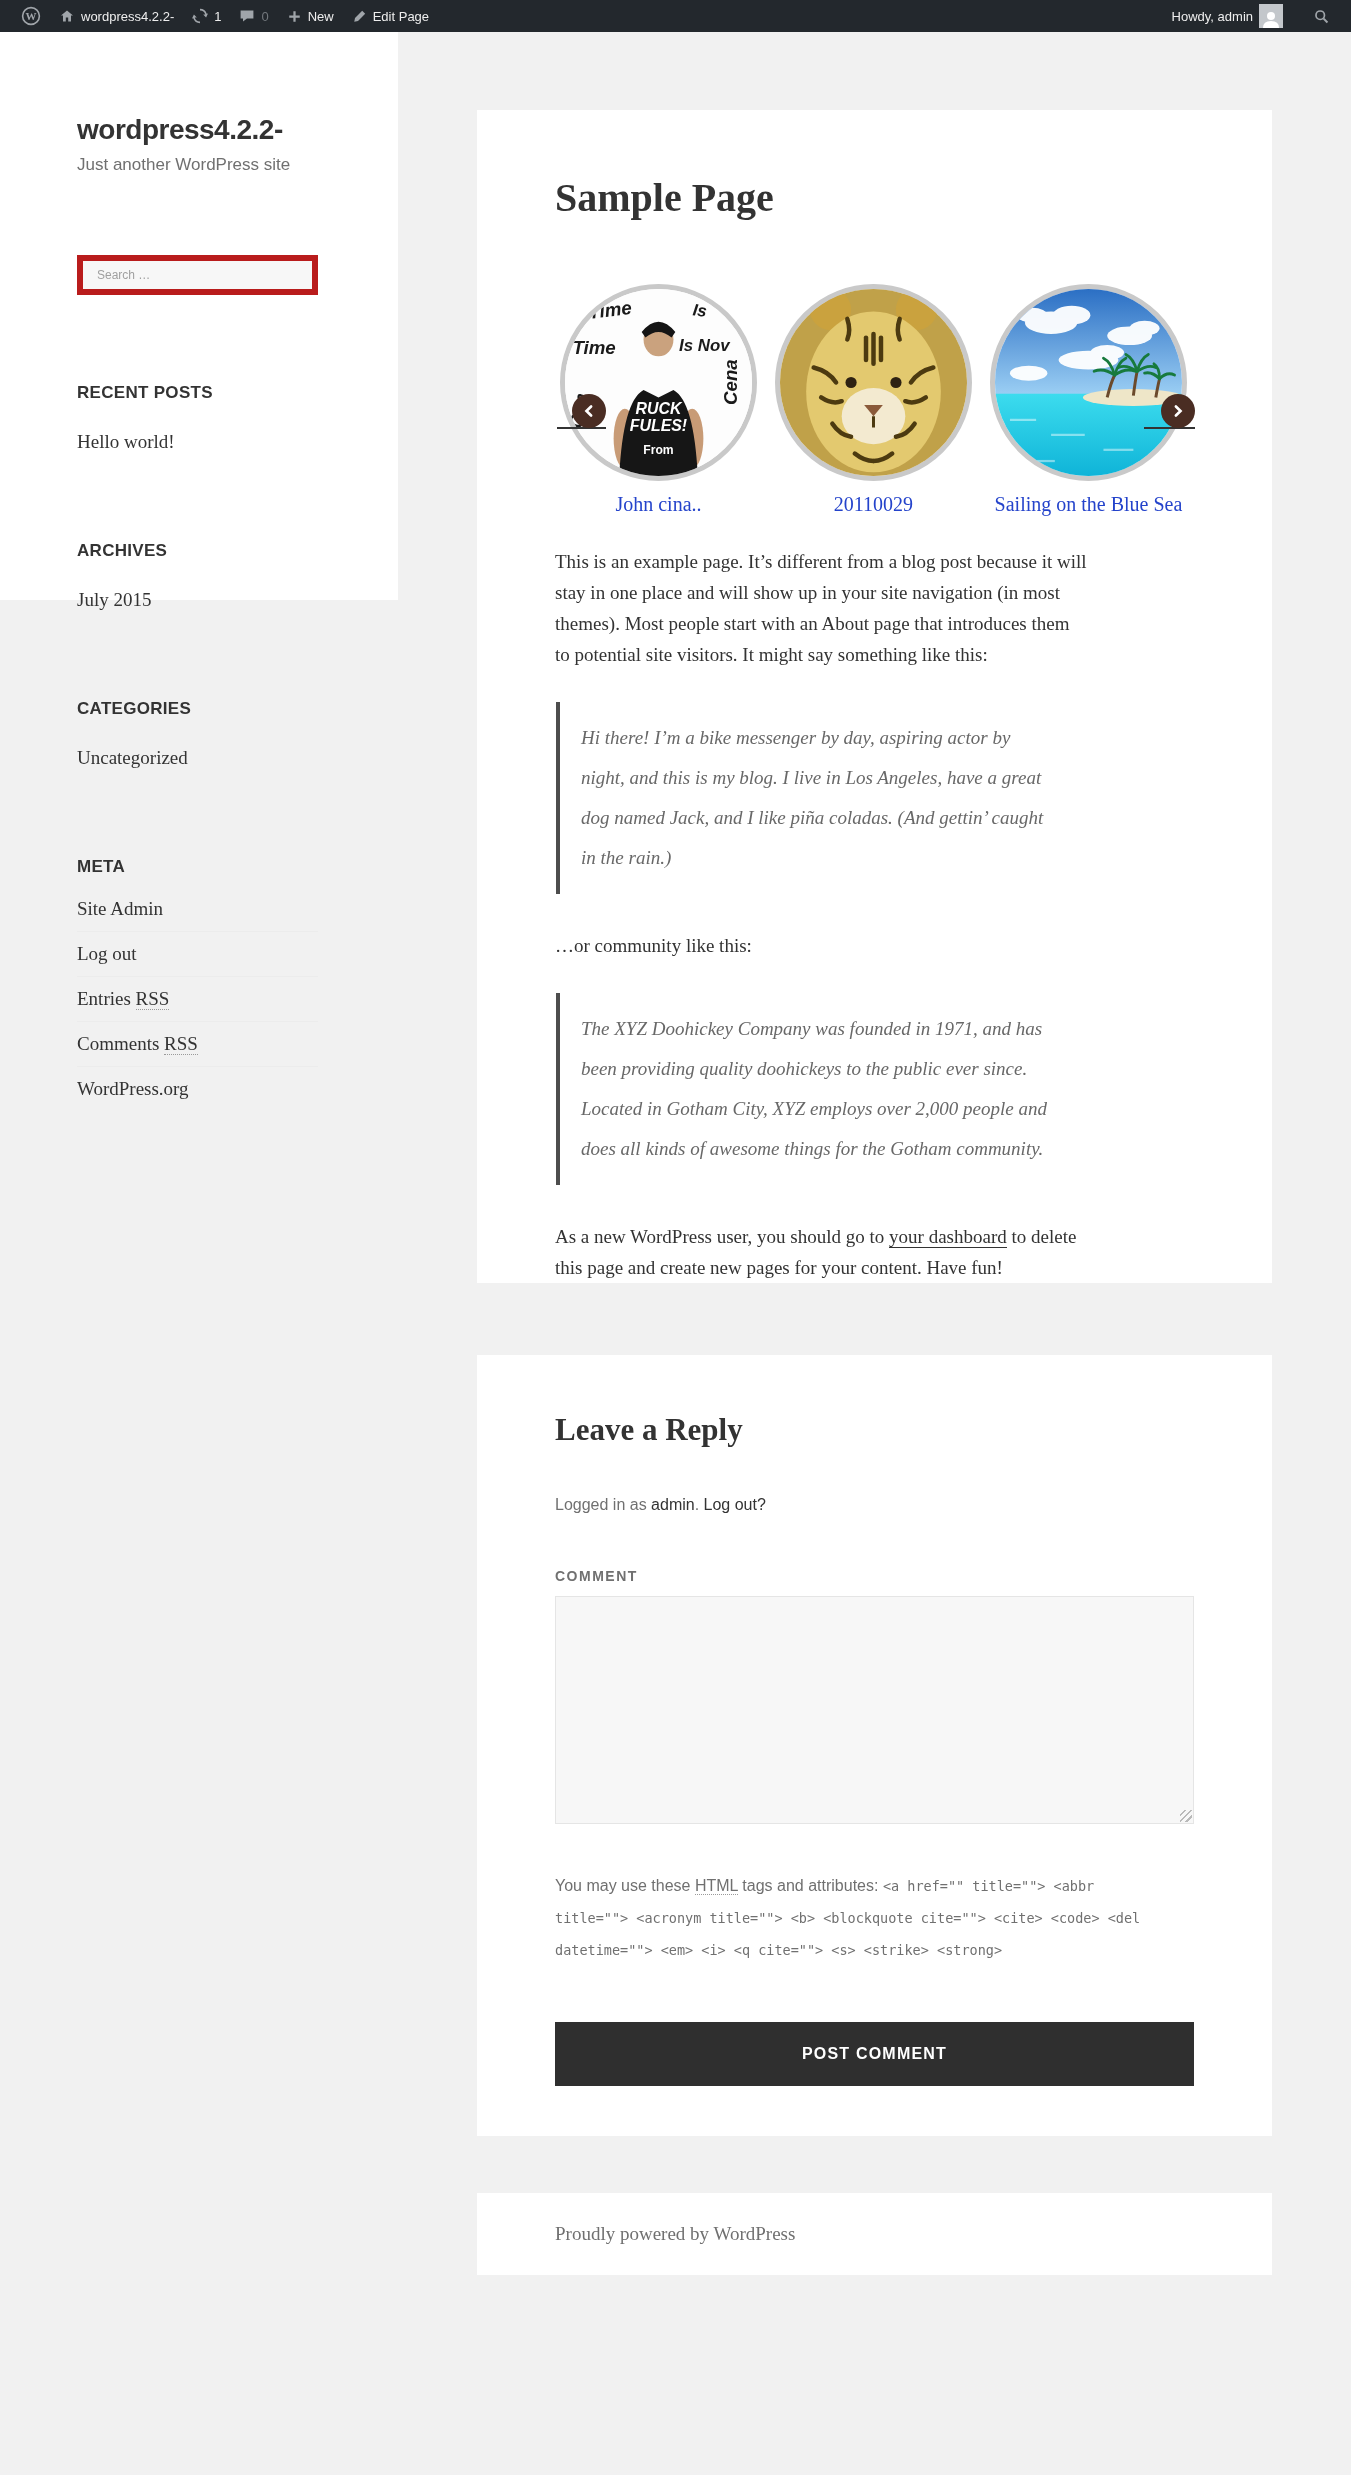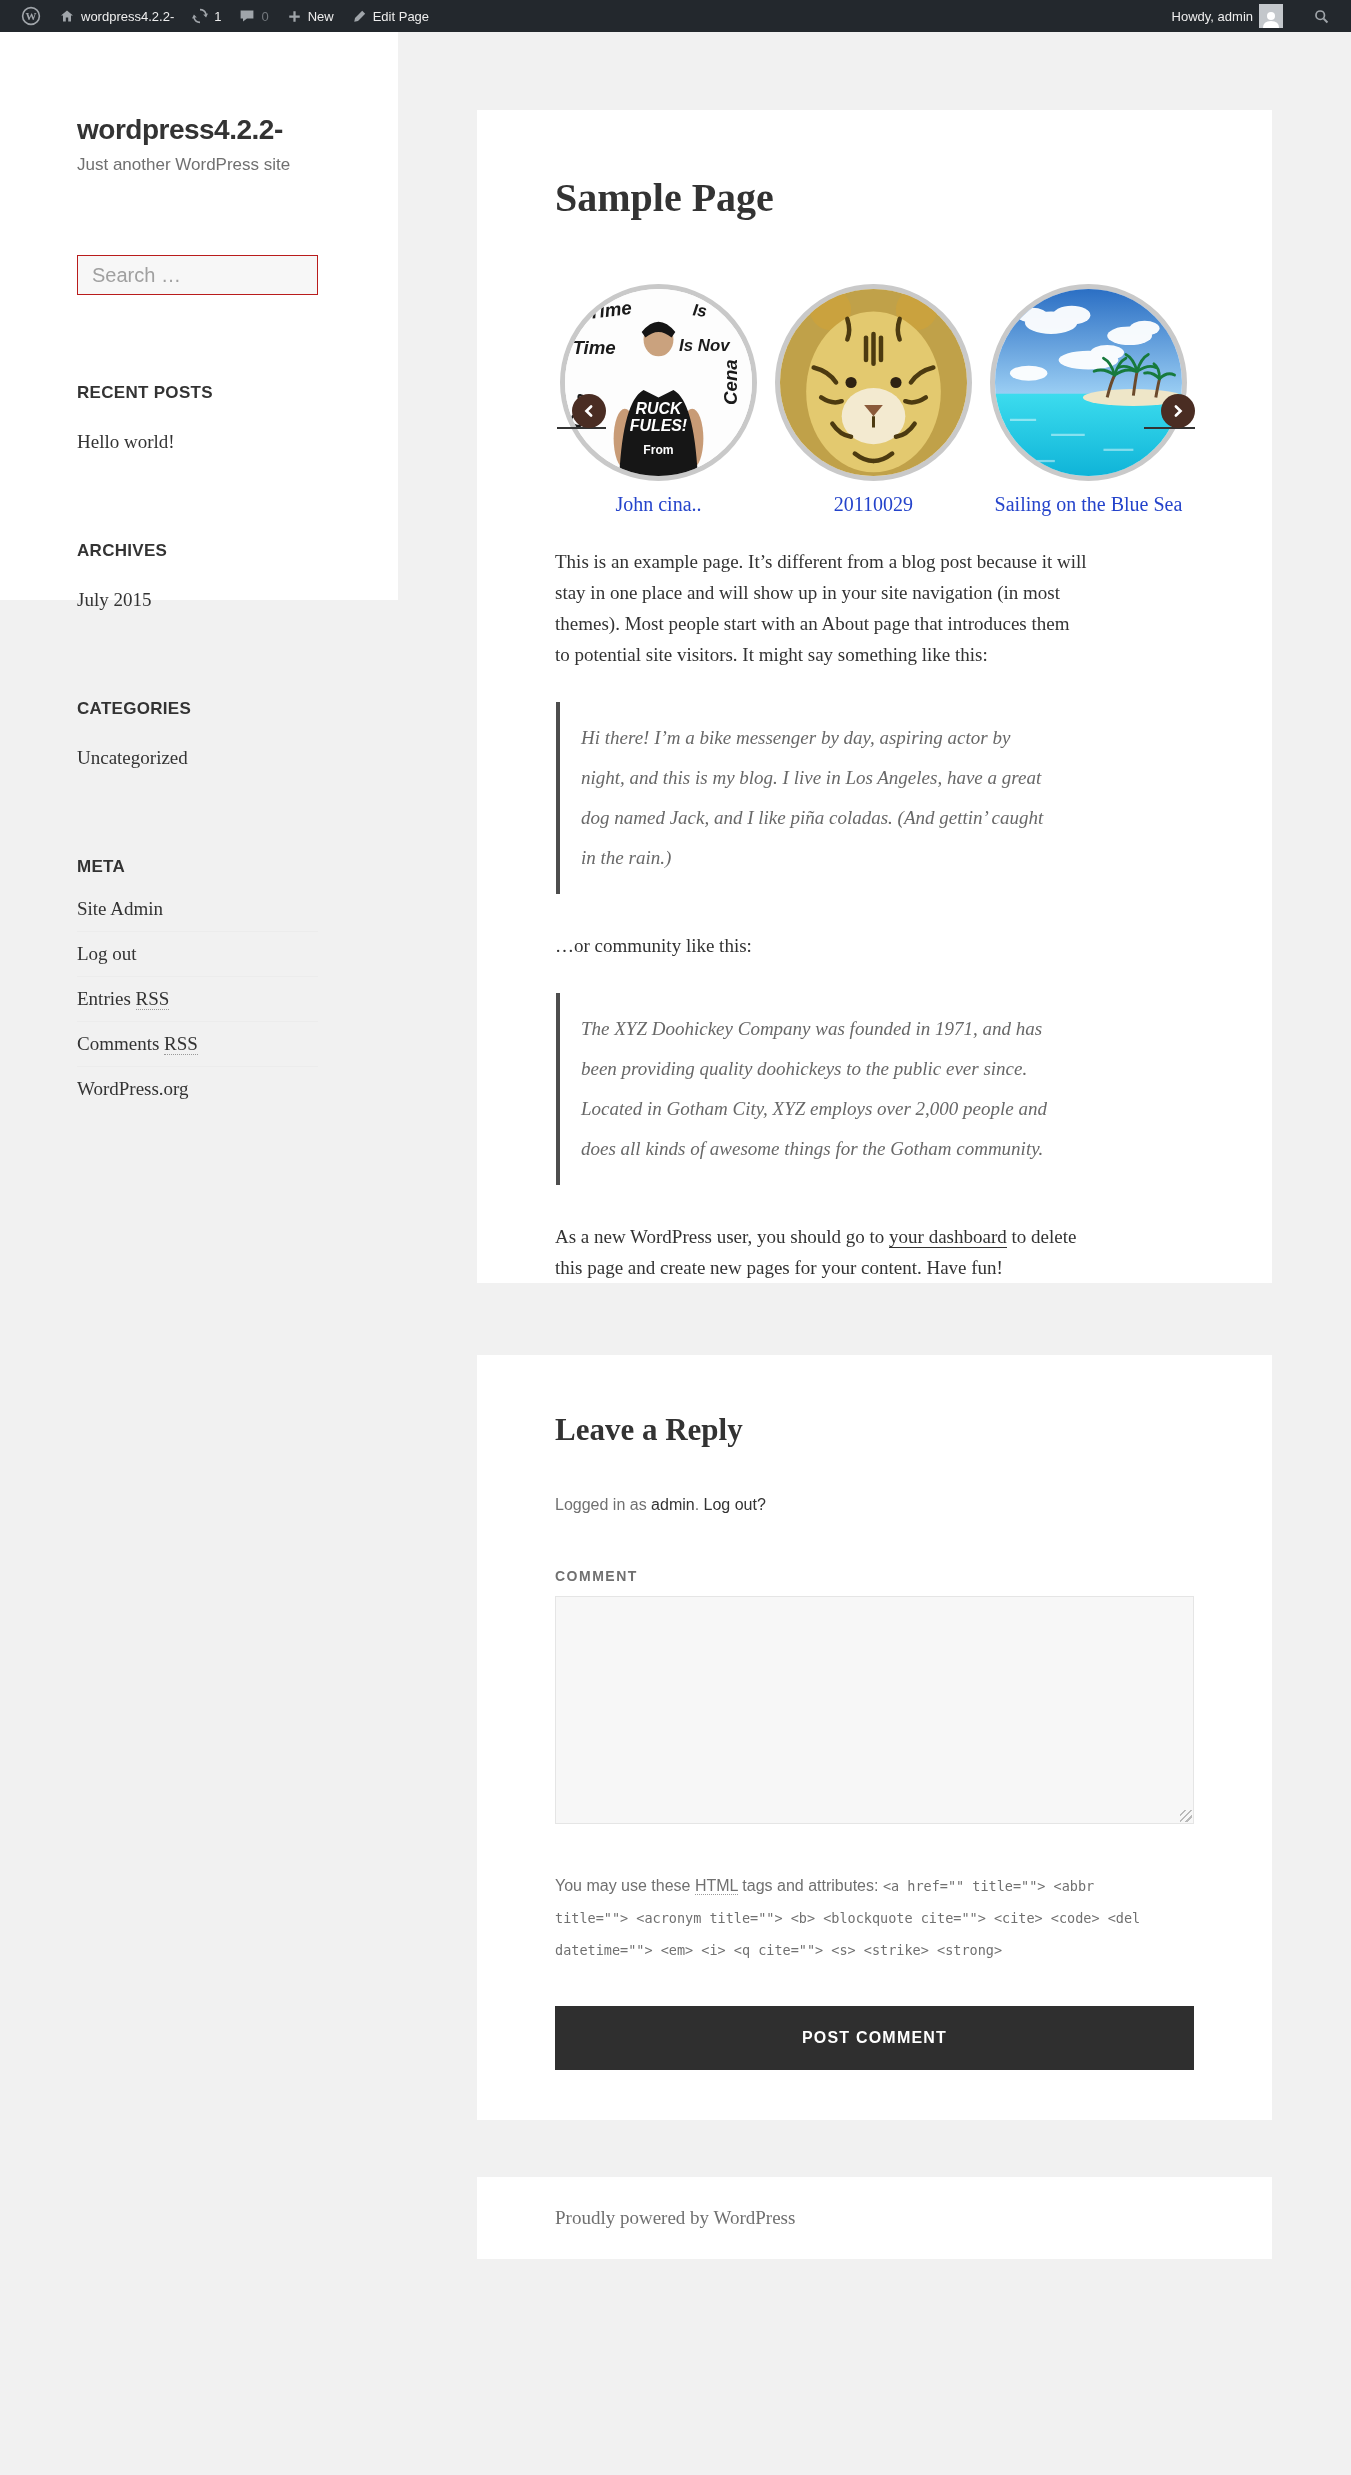--- a/index.html
+++ b/index.html
@@ -24,22 +24,22 @@
   .ab-avatar { width:24px; height:24px; background:#c3c7cb; display:flex; align-items:flex-end; justify-content:center; overflow:hidden; }
 
   
   .sidebar { position:absolute; left:0; top:32px; width:398px; }
   .sidebar-white { position:absolute; left:0; top:0; width:398px; height:568px; background:#fff; }
   .sidebar-inner { position:relative; padding:82px 80px 60px 77px; }
   .site-title { font-family:"Liberation Sans","DejaVu Sans",sans-serif; font-weight:bold; font-size:28px; color:#333; letter-spacing:-0.5px; }
   .site-tagline { font-family:"Liberation Sans","DejaVu Sans",sans-serif; font-size:17px; color:#707070; margin-top:9px; }
   .search-box { margin-top:80px; position:relative; }
   .search-input {
-    width:241px; height:40px; background:#f7f7f7; border:1px solid #b91c1c;
-    font-family:"Liberation Sans","DejaVu Sans",sans-serif; font-size:20px; color:#333;
+    width:241px; height:40px; background:#f7f7f7; border:6px solid #b91c1c;
+    font-family:"Liberation Sans","DejaVu Sans",sans-serif; font-size:12px; color:#333;
     padding:0 14px; outline:none;
   }
   .search-input::placeholder { color:#a0a0a0; opacity:1; }
   .widget { margin-top:88px; }
   .widget-title {
     font-family:"Liberation Sans","DejaVu Sans",sans-serif; font-weight:bold;
     font-size:17px; color:#333; letter-spacing:0.3px;
   }
   .widget li { list-style:none; }
   .widget a { color:#333; text-decoration:none; cursor:pointer; }
@@ -109,21 +109,21 @@
   .ta-grip {
     position:absolute; right:2px; bottom:2px; width:12px; height:12px; pointer-events:none;
     background:repeating-linear-gradient(135deg, transparent 0 3px, #b9b9b9 3px 4.5px);
   }
   .tags-note {
     margin-top:46px; font-family:"Liberation Sans","DejaVu Sans",sans-serif;
     font-size:16px; line-height:31px; color:#707070; width:645px;
   }
   .tags-note code { font-family:"DejaVu Sans Mono","Liberation Mono",monospace; font-size:13.5px; color:#707070; }
   .submit-btn {
-    margin-top:40px; width:639px; height:64px; background:#2f2f2f; border:none; color:#fff;
+    margin-top:56px; width:639px; height:64px; background:#2f2f2f; border:none; color:#fff;
     font-family:"Liberation Sans","DejaVu Sans",sans-serif; font-weight:bold; font-size:16px;
     letter-spacing:1.2px; cursor:pointer; display:block;
   }
 
   
   .site-footer { margin-top:57px; padding:30px 0; }
   .site-footer .card-inner { font-size:19px; color:#707070; }
   .site-footer a { color:#707070; text-decoration:none; cursor:pointer; }
 </style>
 </head>

